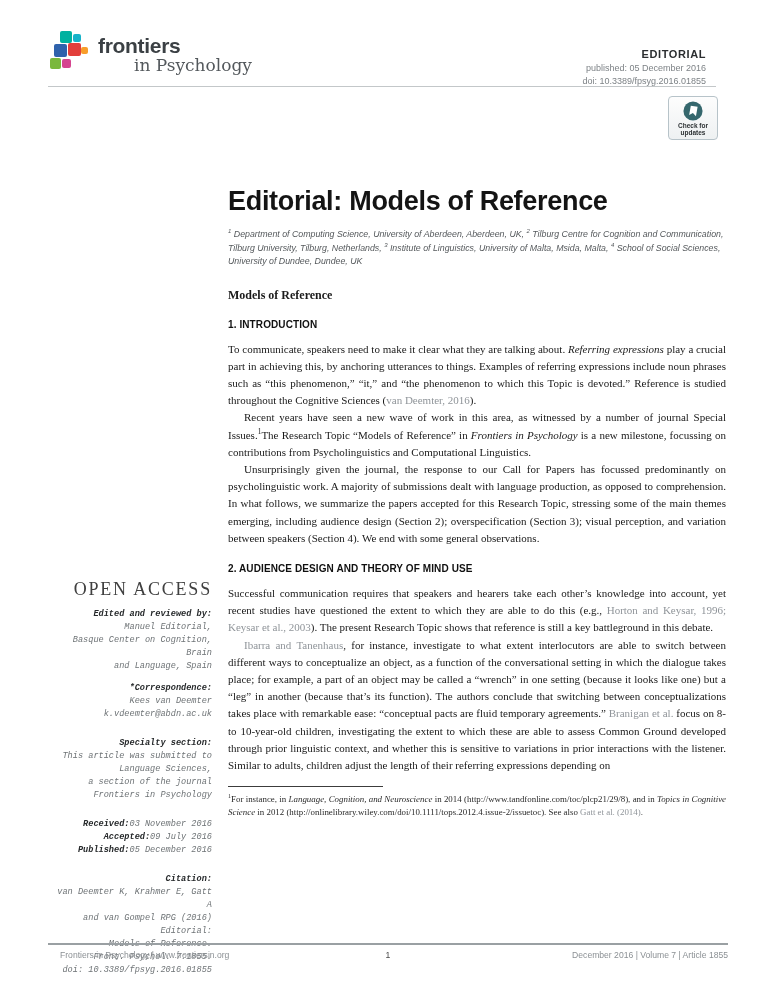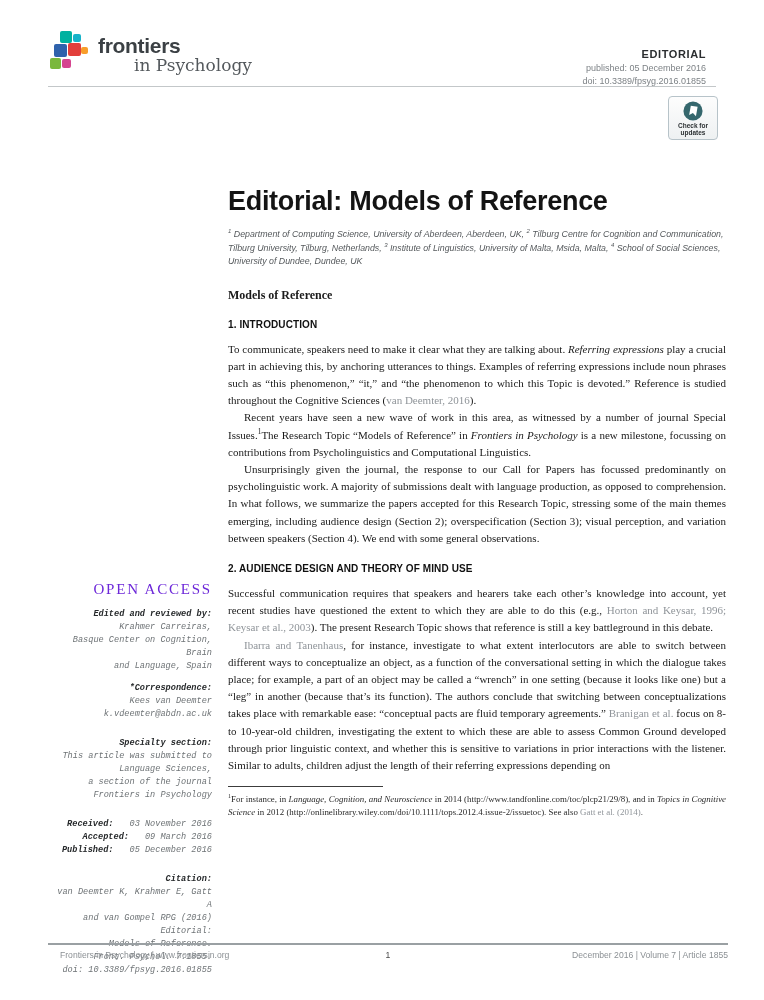--- a/index.html
+++ b/index.html
@@ -32,26 +32,26 @@
   .check-badge svg { display:block; margin-bottom:1px; }
   .check-text { font-size:6.5px; line-height:7px; color:#2d3234; text-align:center; font-weight:bold; }
 
   
   .sidebar {
     position:absolute; left:48px; top:583px; width:164px; text-align:right;
     font-size:8.6px; font-style:italic; color:#6e7376; line-height:13px;
   }
   .open-access {
     font-family:"Liberation Serif", serif; font-style:normal;
-    font-size:15px; letter-spacing:1.8px; color:#6d28d9; margin-bottom:12px;
+    font-size:18px; letter-spacing:1.8px; color:#404040; margin-bottom:12px;
   }
   .side-block { margin-bottom:9px;font-family:Liberation Mono, monospace; }
   .side-block.gap { margin-top:16px; }
   .side-label { font-weight:bold; color:#26292b; }
-  .date-row .side-label { margin-right:16px; }
+  .date-row .side-label { margin-right:0; }
   .sidebar .line { color:#6e7376; }
 
   
   .main-col { position:absolute; left:228px; top:186px; width:498px; }
   .title { font-size:27px; font-weight:bold; color:#141414; letter-spacing:-0.3px; line-height:30px; }
   .authors { margin-top:15px; font-size:12.5px; font-weight:bold; font-style:italic; color:#222; }
   .authors sup { font-weight:bold; }
   .affiliations { margin-top:12px; font-size:8.8px; font-style:italic; color:#55595c; line-height:13.5px; }
   .keywords { margin-top:14px; font-size:9.2px; font-weight:bold; color:#1b1b1b; line-height:12px; }
 
@@ -119,21 +119,21 @@
       <div>updates</div>
     </div>
   </div>
 
   <div class="sidebar">
     <div class="open-access">OPEN ACCESS</div>
 
     <div class="side-block">
       <div class="side-label">Edited and reviewed by:</div>
       <div>
-          <div class="line">Krahmer Carreiras,</div>
+          <div class="line">Manuel Editorial,</div>
           <div class="line">Basque Center on Cognition, Brain</div>
           <div class="line">and Language, Spain</div>
         </div>
     </div>
 
     <div class="side-block">
       <div class="side-label">*Correspondence:</div>
       <div>
           <div class="line">Kees van Deemter</div>
           <div class="line">k.vdeemter@abdn.ac.uk</div>
@@ -148,21 +148,21 @@
           <div class="line">a section of the journal</div>
           <div class="line">Frontiers in Psychology</div>
         </div>
     </div>
 
     <div class="side-block gap">
       <div class="date-row">
         <span class="side-label">Received:</span><span>03 November 2016</span>
       </div>
       <div class="date-row">
-        <span class="side-label">Accepted:</span><span>09 March 2016</span>
+        <span class="side-label">Accepted:</span><span>09 July 2016</span>
       </div>
       <div class="date-row">
         <span class="side-label">Published:</span><span>05 December 2016</span>
       </div>
     </div>
 
     <div class="side-block gap">
       <div class="side-label">Citation:</div>
       <div>
           <div class="line">van Deemter K, Krahmer E, Gatt A</div>

